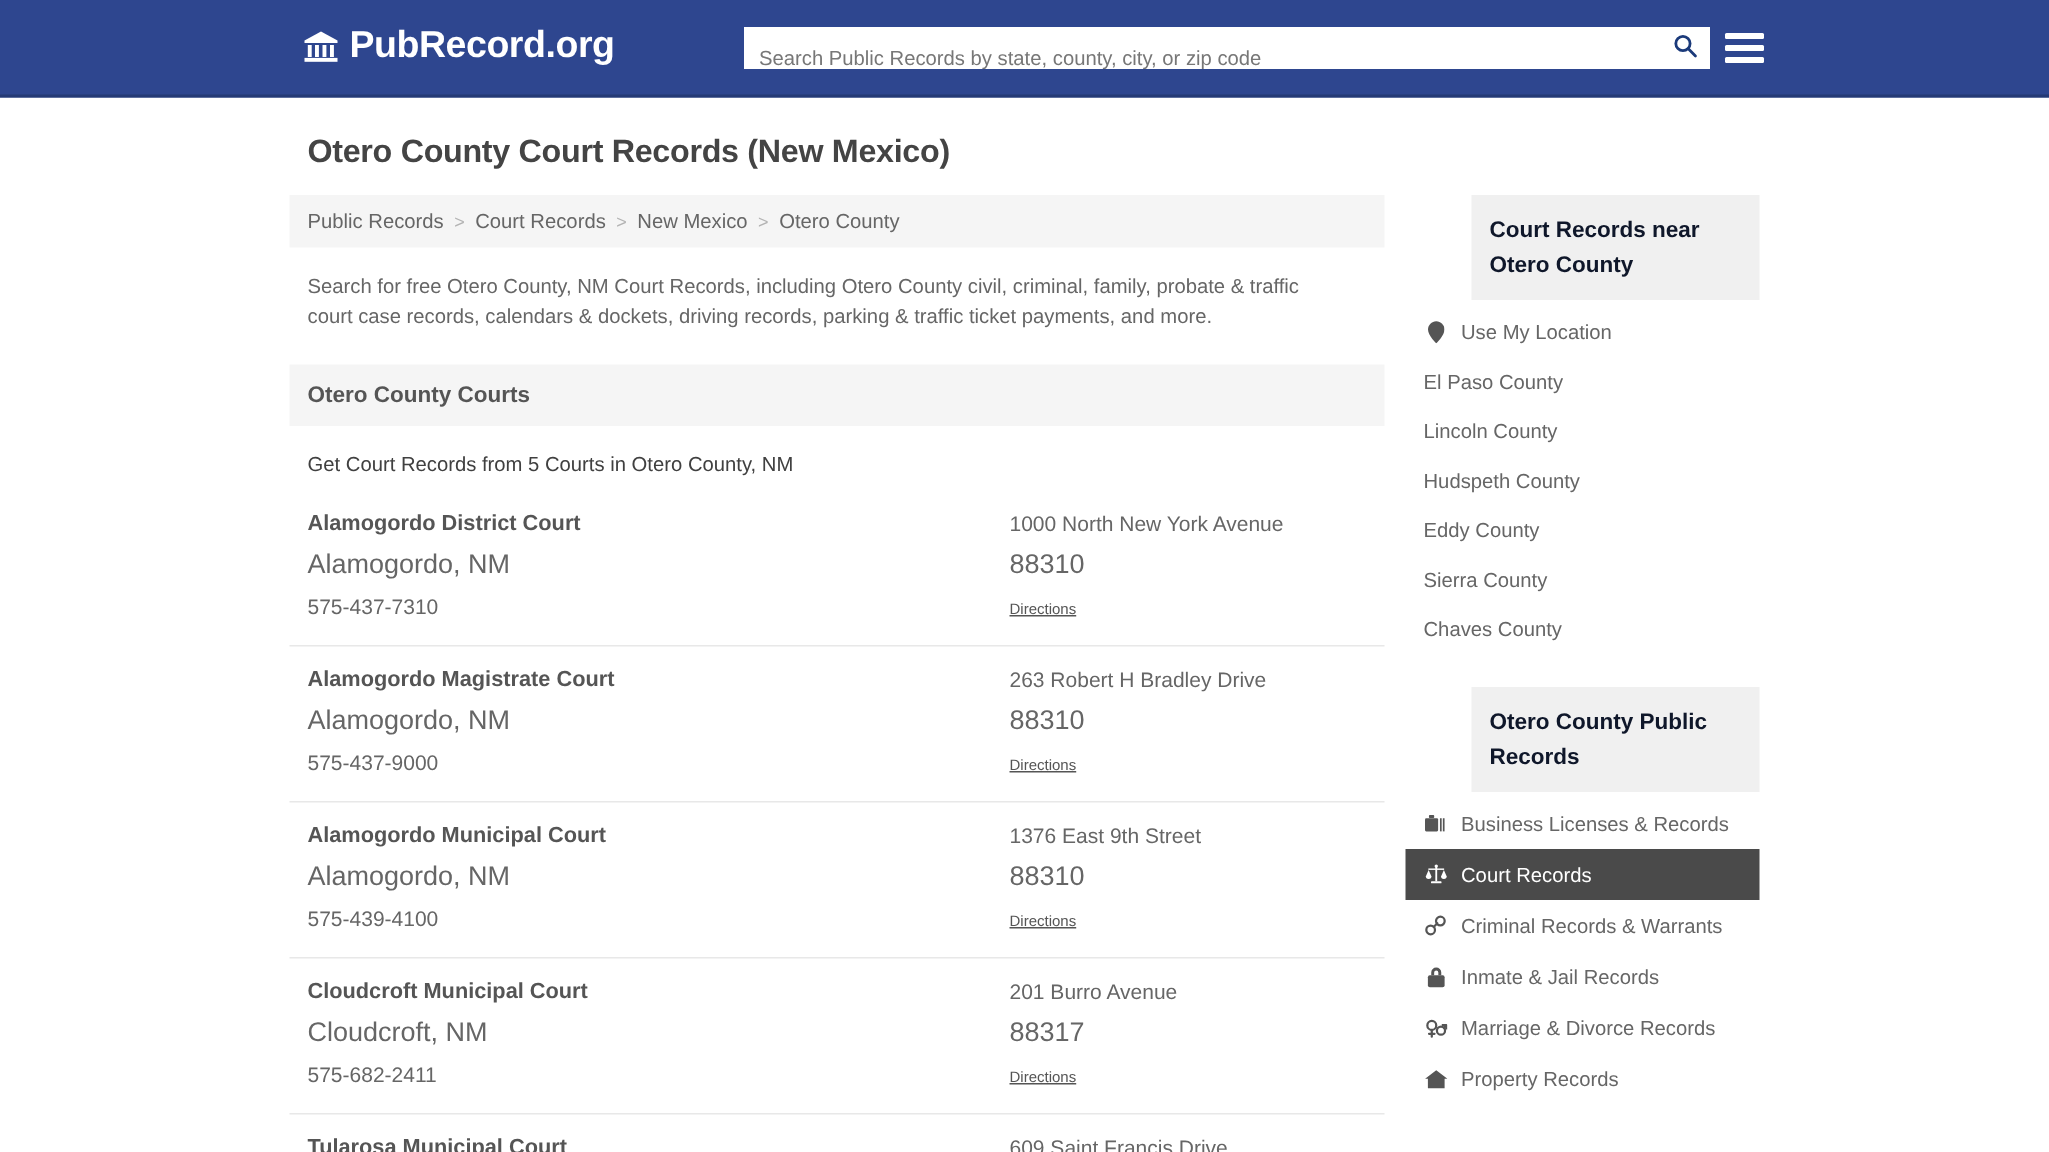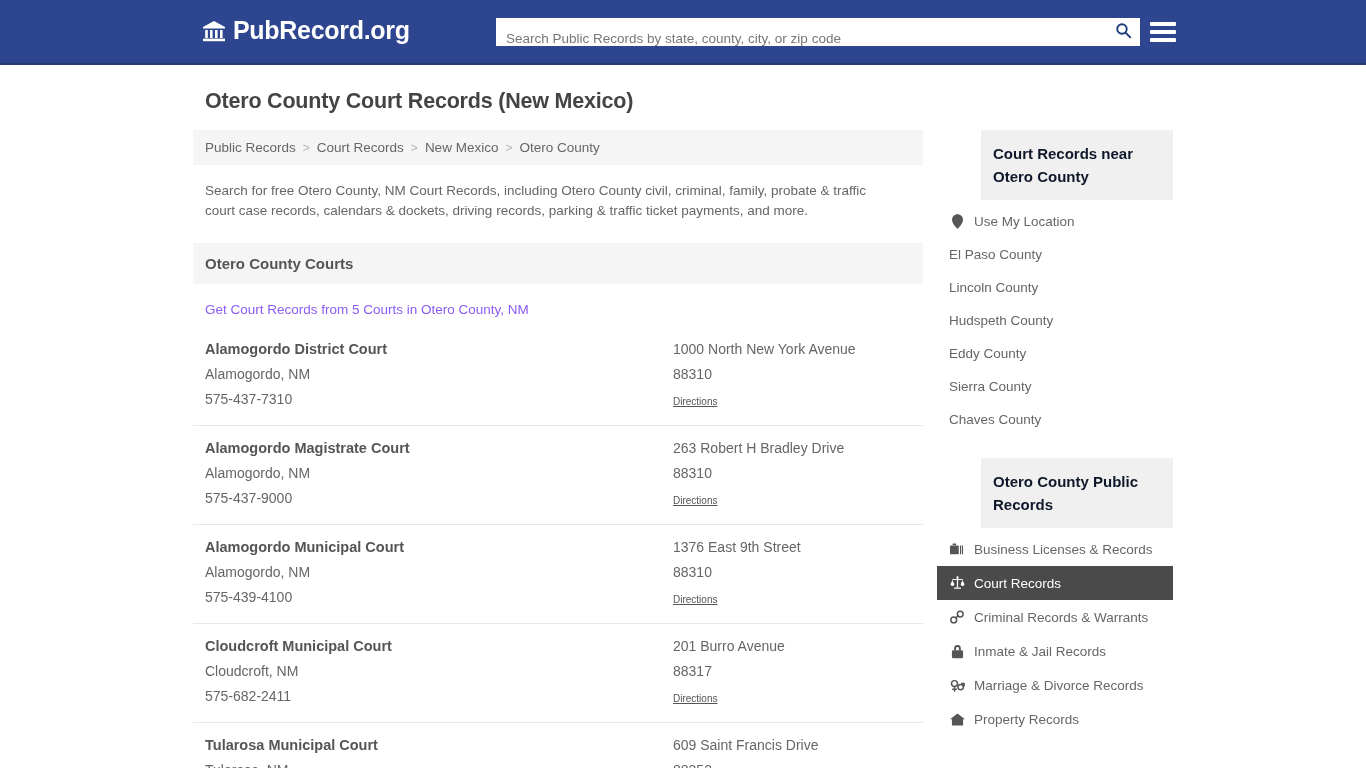--- a/index.html
+++ b/index.html
@@ -120,42 +120,42 @@
   .section-head {
     background: #f5f5f5;
     padding: 12px 12px;
     margin-top: 22px;
     font-size: 15px;
     font-weight: bold;
     color: #555;
   }
   .section-sub {
     font-size: 13.5px;
-    color: #8b5cf6;
+    color: #404040;
     padding: 18px 12px 0 12px;
   }
 
   
   .court-list { margin-top: 10px; }
   .court-row {
     display: flex;
     padding: 14px 12px 16px 12px;
     border-bottom: 1px solid #e8e8e8;
   }
   .court-row:last-child { border-bottom: 0; }
   .court-left { width: 468px; }
   .court-right { flex: 1; }
   .court-name {
     font-size: 14.5px;
     font-weight: bold;
     color: #555;
     margin-bottom: 9px;
   }
   .court-city, .court-zip {
-    font-size: 14px;
+    font-size: 18px;
     color: #666;
     margin-bottom: 9px;
   }
   .court-phone, .court-street {
     font-size: 14px;
     color: #666;
   }
   .court-street { margin-bottom: 9px; }
   .directions {
     font-size: 10px;

